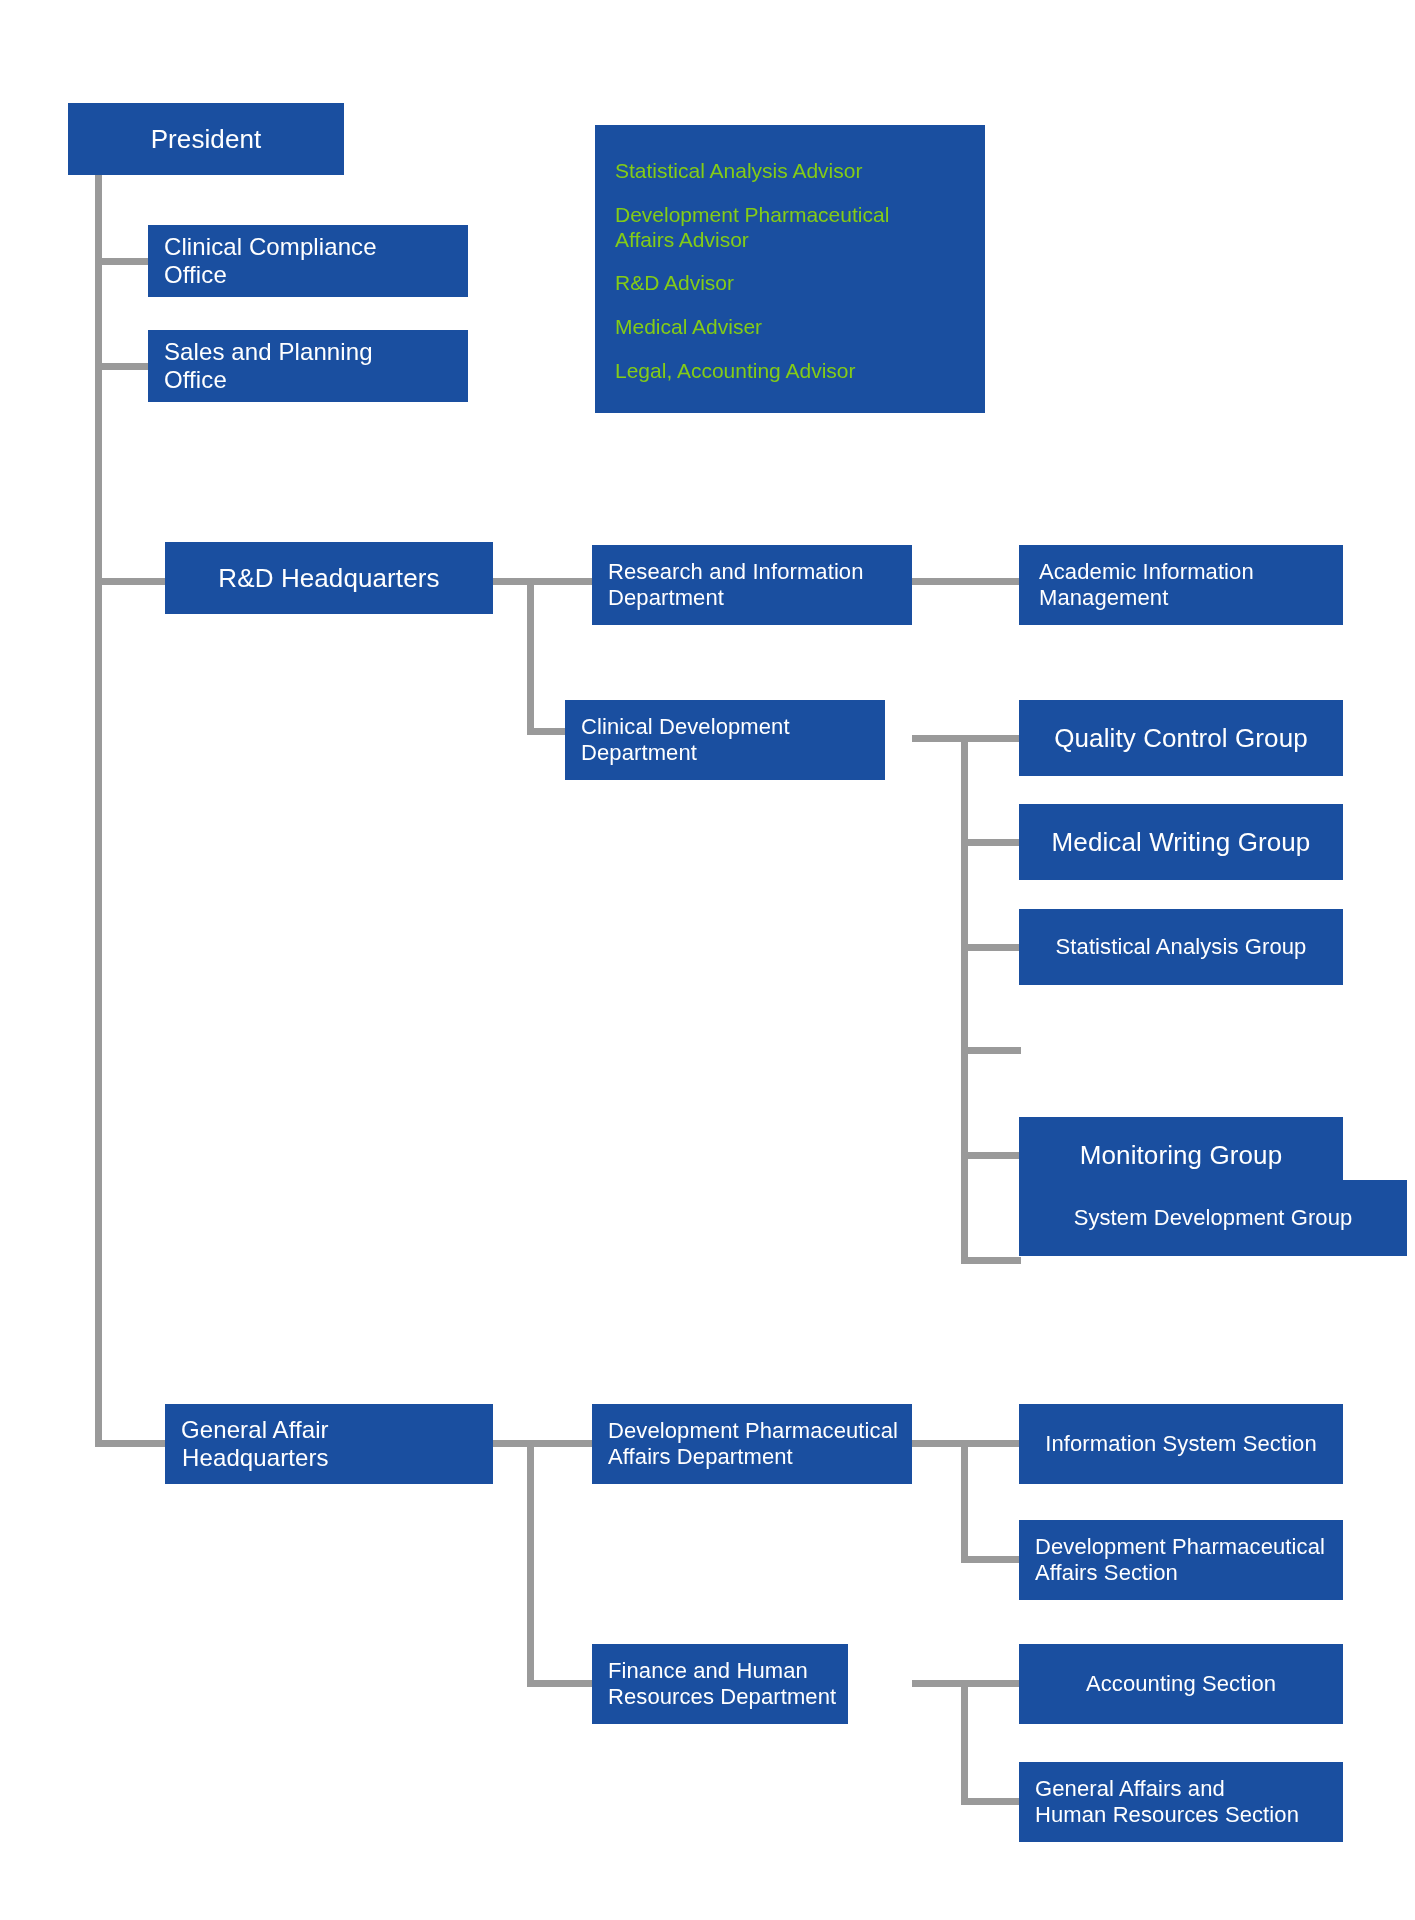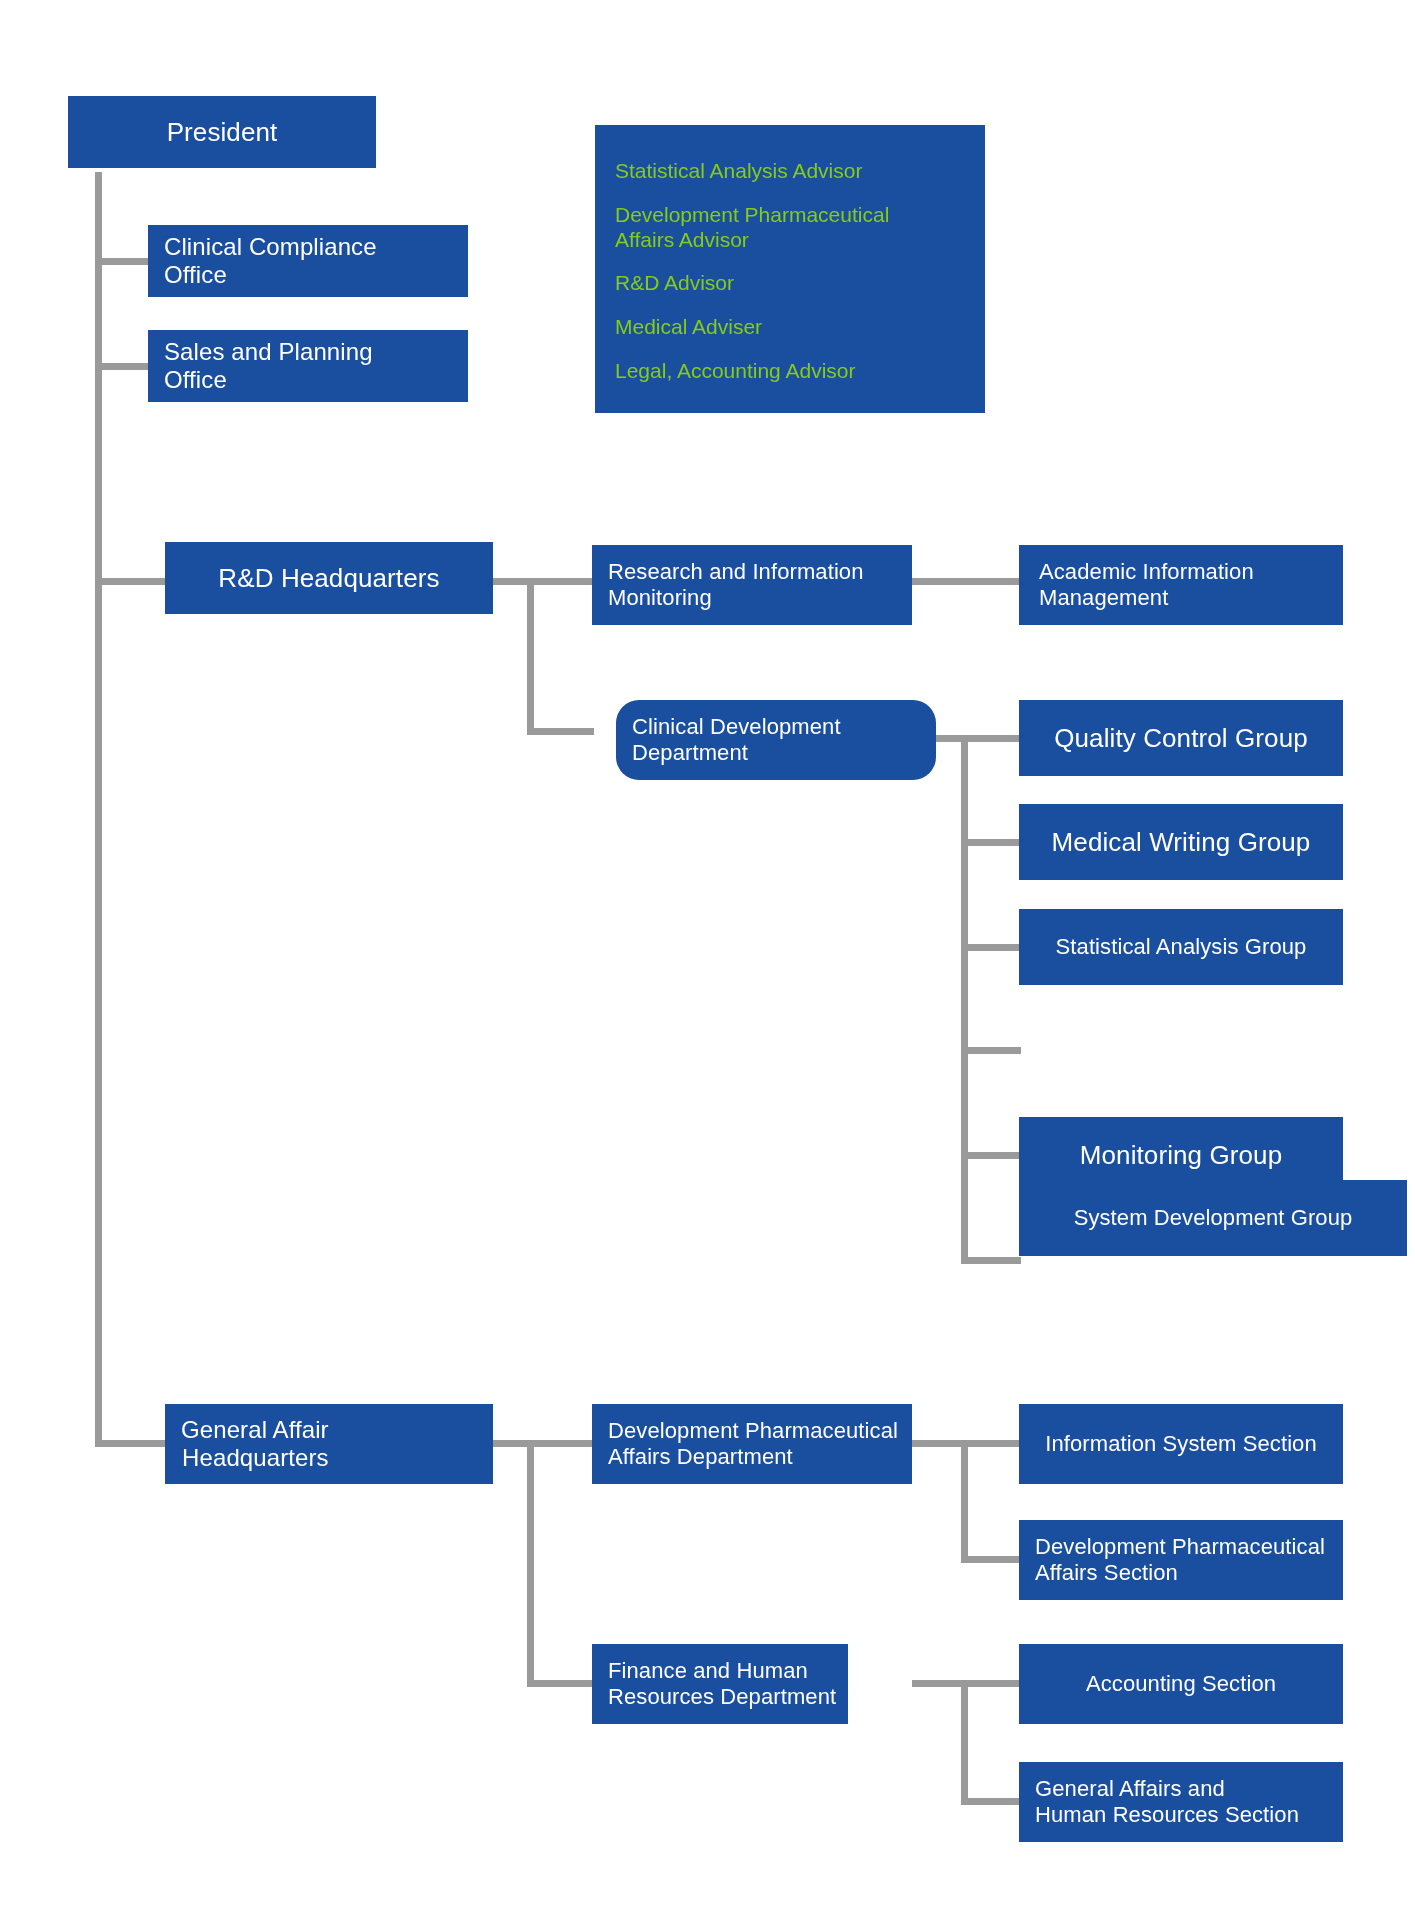--- a/index.html
+++ b/index.html
@@ -117,21 +117,21 @@
   <div class="connector" style="left:912px; top:1440px; width:55px; height:7px;"></div>
   <div class="connector" style="left:961px; top:1440px; width:7px; height:119px;"></div>
   <div class="connector" style="left:961px; top:1440px; width:60px; height:7px;"></div>
   <div class="connector" style="left:961px; top:1556px; width:60px; height:7px;"></div>
 
   <div class="connector" style="left:912px; top:1680px; width:55px; height:7px;"></div>
   <div class="connector" style="left:961px; top:1680px; width:7px; height:122px;"></div>
   <div class="connector" style="left:961px; top:1680px; width:60px; height:7px;"></div>
   <div class="connector" style="left:961px; top:1798px; width:60px; height:7px;"></div>
 
-  <div class="node center t-xl" style="left:68px; top:96px; width:308px; height:72px;">
+  <div class="node center t-xl" style="left:68px; top:103px; width:276px; height:72px;">
     <span class="ws-pre">President</span>
   </div>
 
   <div class="node left t-lg" style="left:148px; top:225px; width:320px; height:72px;">
     <span class="ws-pre">Clinical Compliance
 Office</span>
   </div>
 
   <div class="node left t-lg" style="left:148px; top:330px; width:320px; height:72px;">
     <span class="ws-pre">Sales and Planning
@@ -146,29 +146,29 @@
     <div class="advisor-line">Medical Adviser</div>
     <div class="advisor-line">Legal, Accounting Advisor</div>
   </div>
 
   <div class="node center t-xl" style="left:165px; top:542px; width:328px; height:72px;">
     <span class="ws-pre">R&amp;D Headquarters</span>
   </div>
 
   <div class="node left t-md" style="left:592px; top:545px; width:320px; height:80px;">
     <span class="ws-pre">Research and Information
-Monitoring</span>
+Department</span>
   </div>
 
   <div class="node left t-md" style="left:1019px; top:545px; width:324px; height:80px;padding-left:20px;">
     <span class="ws-pre">Academic Information
 Management</span>
   </div>
 
-  <div class="node left t-md" style="left:616px; top:700px; width:320px; height:80px;border-radius:23px;">
+  <div class="node left t-md" style="left:565px; top:700px; width:320px; height:80px;">
     <span class="ws-pre">Clinical Development
 Department</span>
   </div>
 
   <div class="node center t-xl" style="left:1019px; top:700px; width:324px; height:76px;">
     <span class="ws-pre">Quality Control Group</span>
   </div>
 
   <div class="node center t-xl" style="left:1019px; top:804px; width:324px; height:76px;">
     <span class="ws-pre">Medical Writing Group</span>

